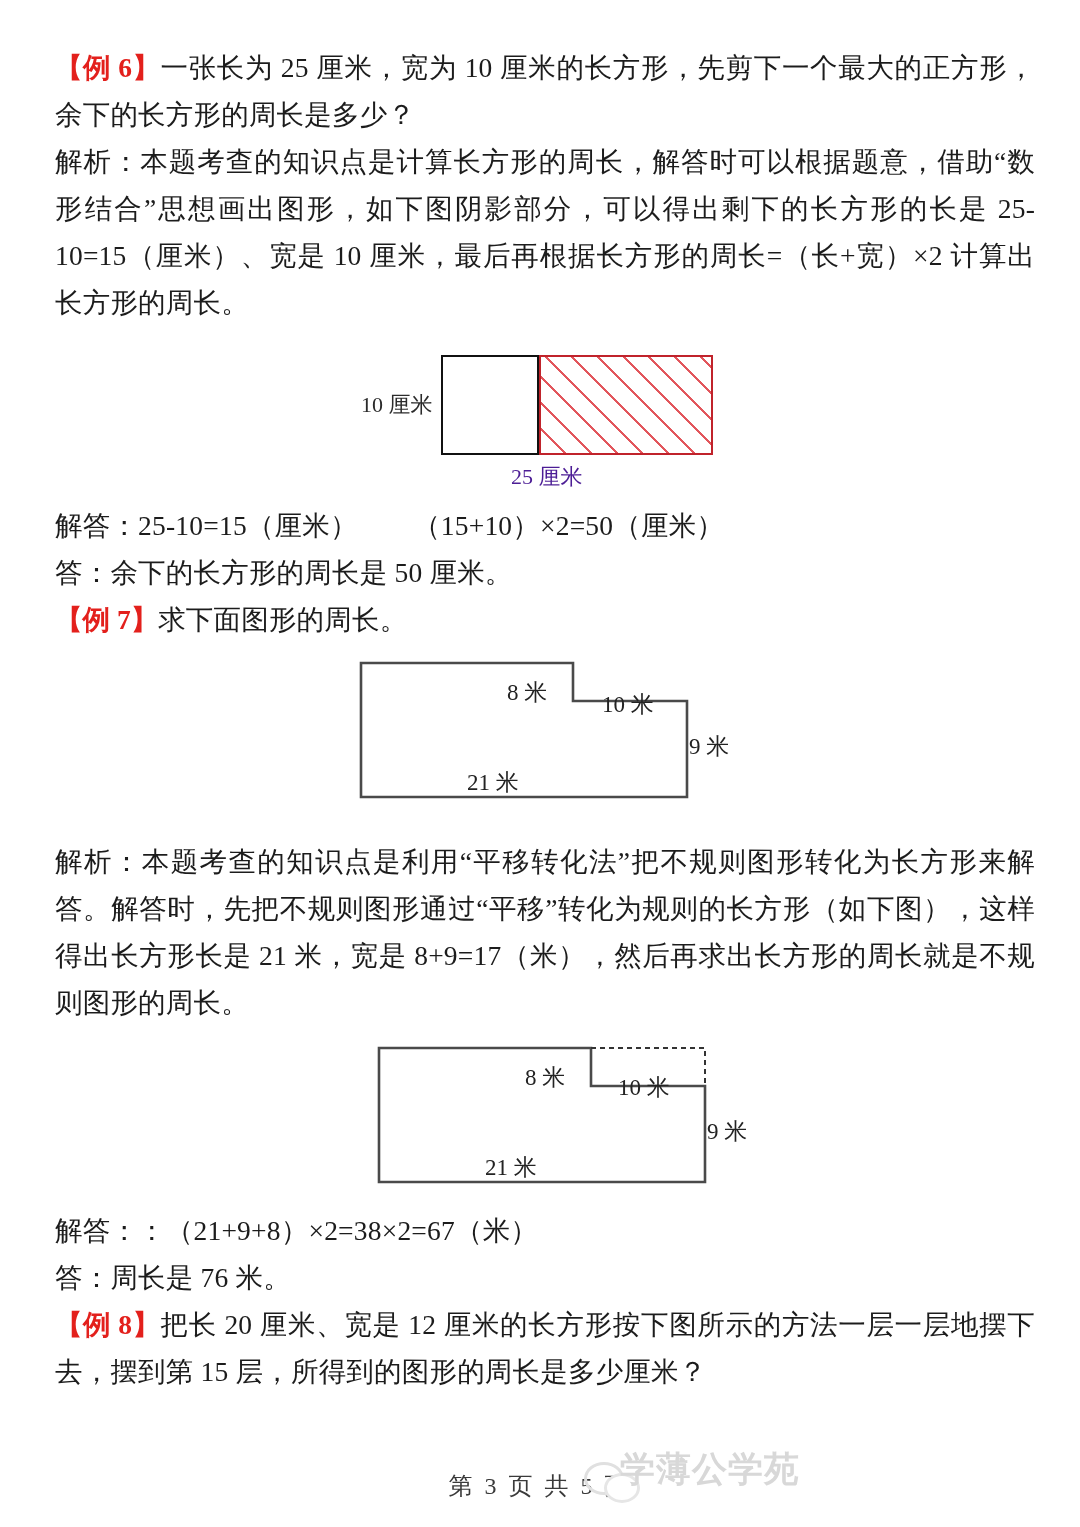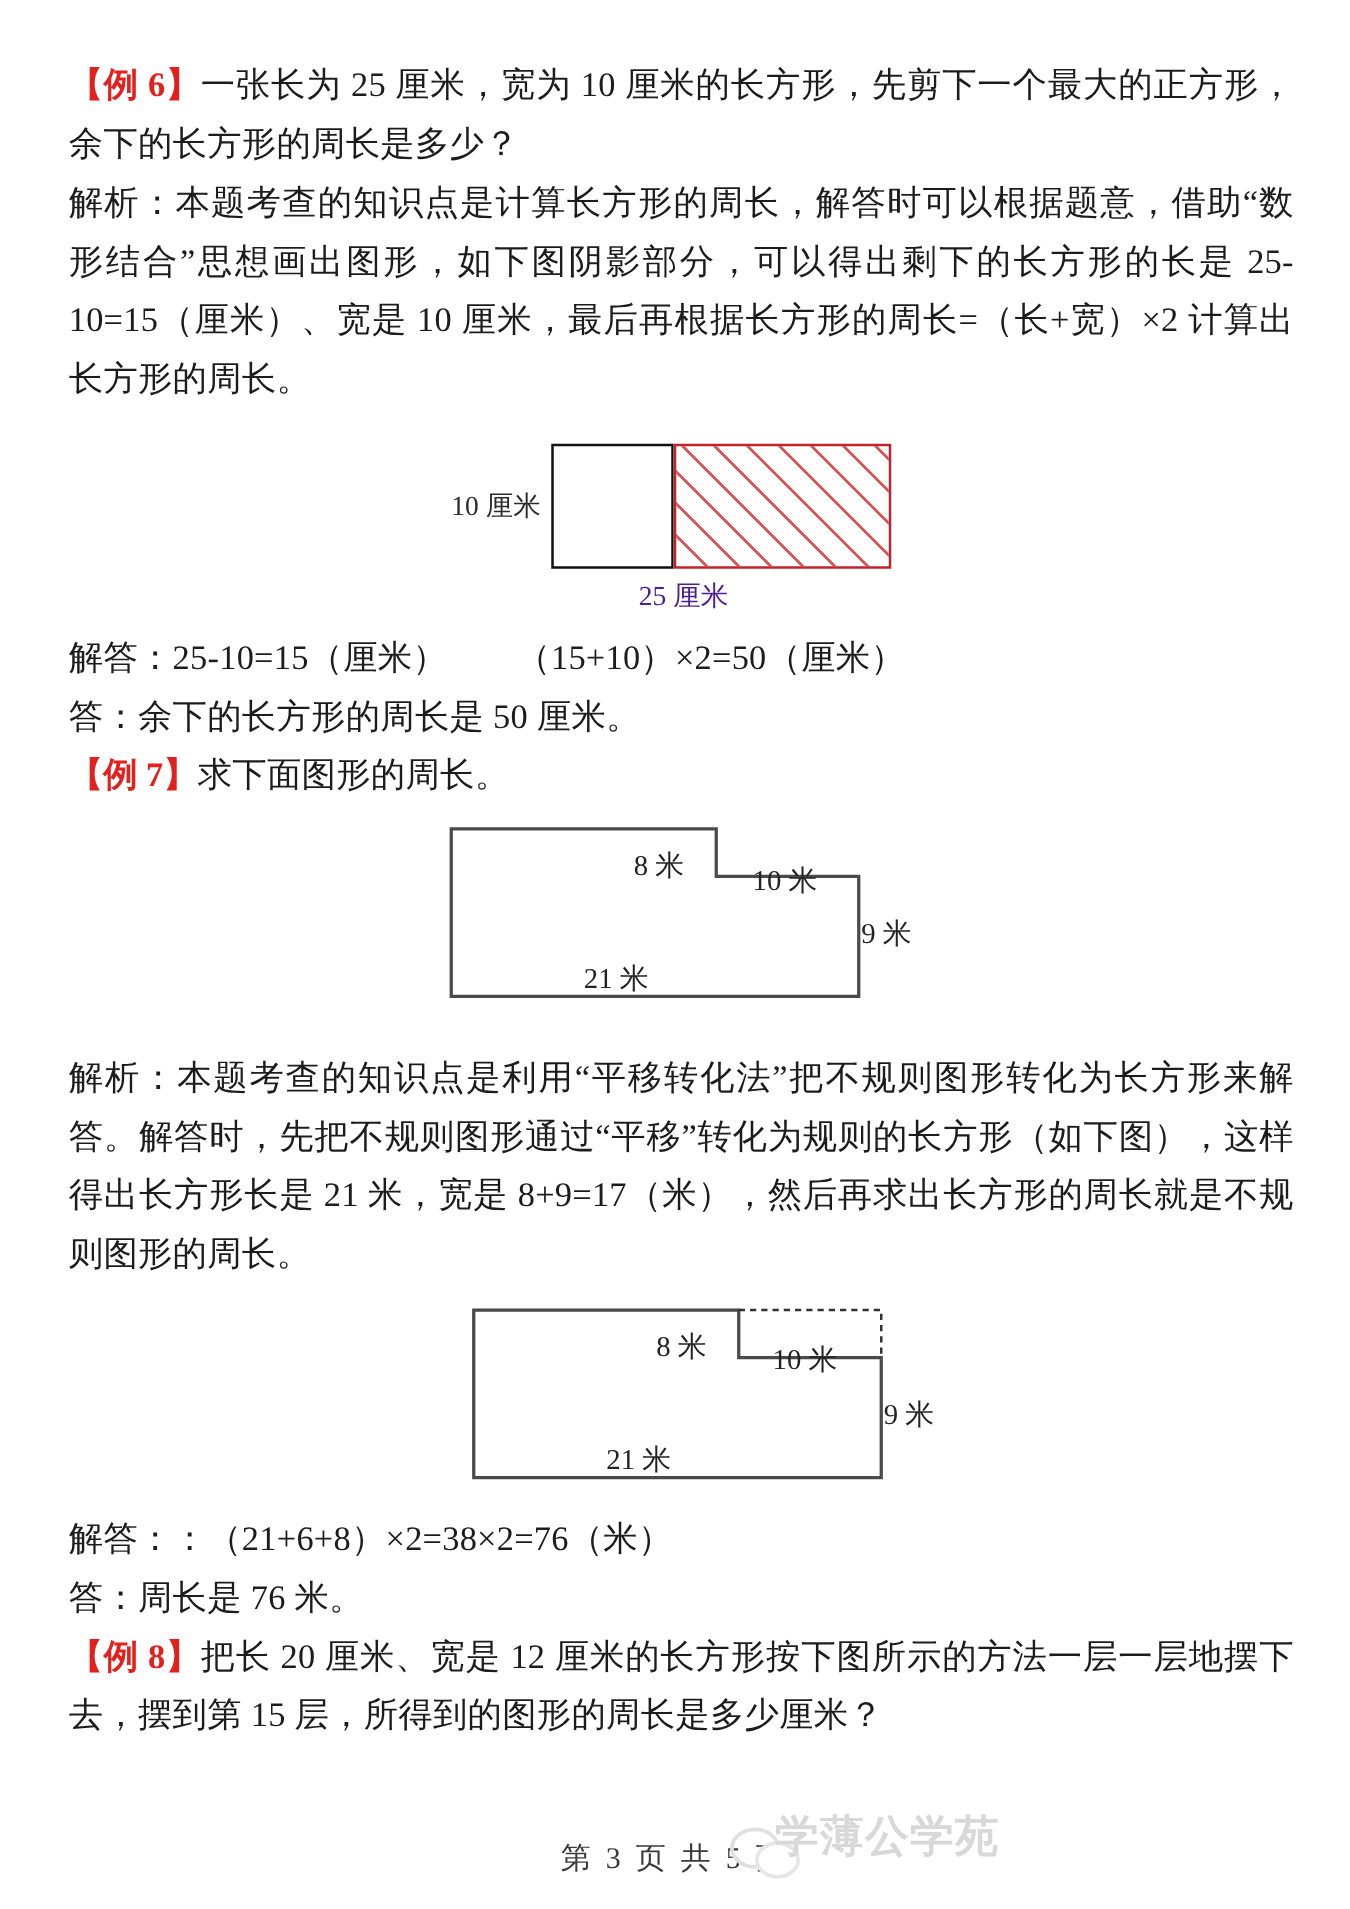--- a/index.html
+++ b/index.html
@@ -241,21 +241,21 @@
           <polyline points="4,6 216,6 216,44 330,44 330,140 4,140 4,6" fill="#ffffff" stroke="#4a4a4a" stroke-width="2.6" stroke-linejoin="miter" stroke-linecap="square"></polyline>
           <polyline points="216,6 330,6 330,44" fill="none" stroke="#333333" stroke-width="2" stroke-dasharray="5,4" stroke-linecap="butt"></polyline>
         </svg>
         <span class="lbl" style="left:150px; top:20px;">8 米</span>
         <span class="lbl" style="left:243px; top:30px;">10 米</span>
         <span class="lbl" style="left:332px; top:74px;">9 米</span>
         <span class="lbl" style="left:110px; top:110px;">21 米</span>
       </div>
     </div>
 
-    <p class="para">解答：：（21+6+8）×2=38×2=76（米）</p>
+    <p class="para">解答：：（21+9+8）×2=38×2=67（米）</p>
     <p class="para">答：周长是 76 米。</p>
 
     <p class="para"><span class="ex-tag">【例 8】</span><span>把长 20 厘米、宽是 12 厘米的长方形按下图所示的方法一层一层地摆下去，摆到第 15 层，所得到的图形的周长是多少厘米？</span></p>
 
   </div>
 
   <div class="footer">第 3 页 共 5 页</div>
 
   <div class="wm">
     <div class="wm-bubble">

